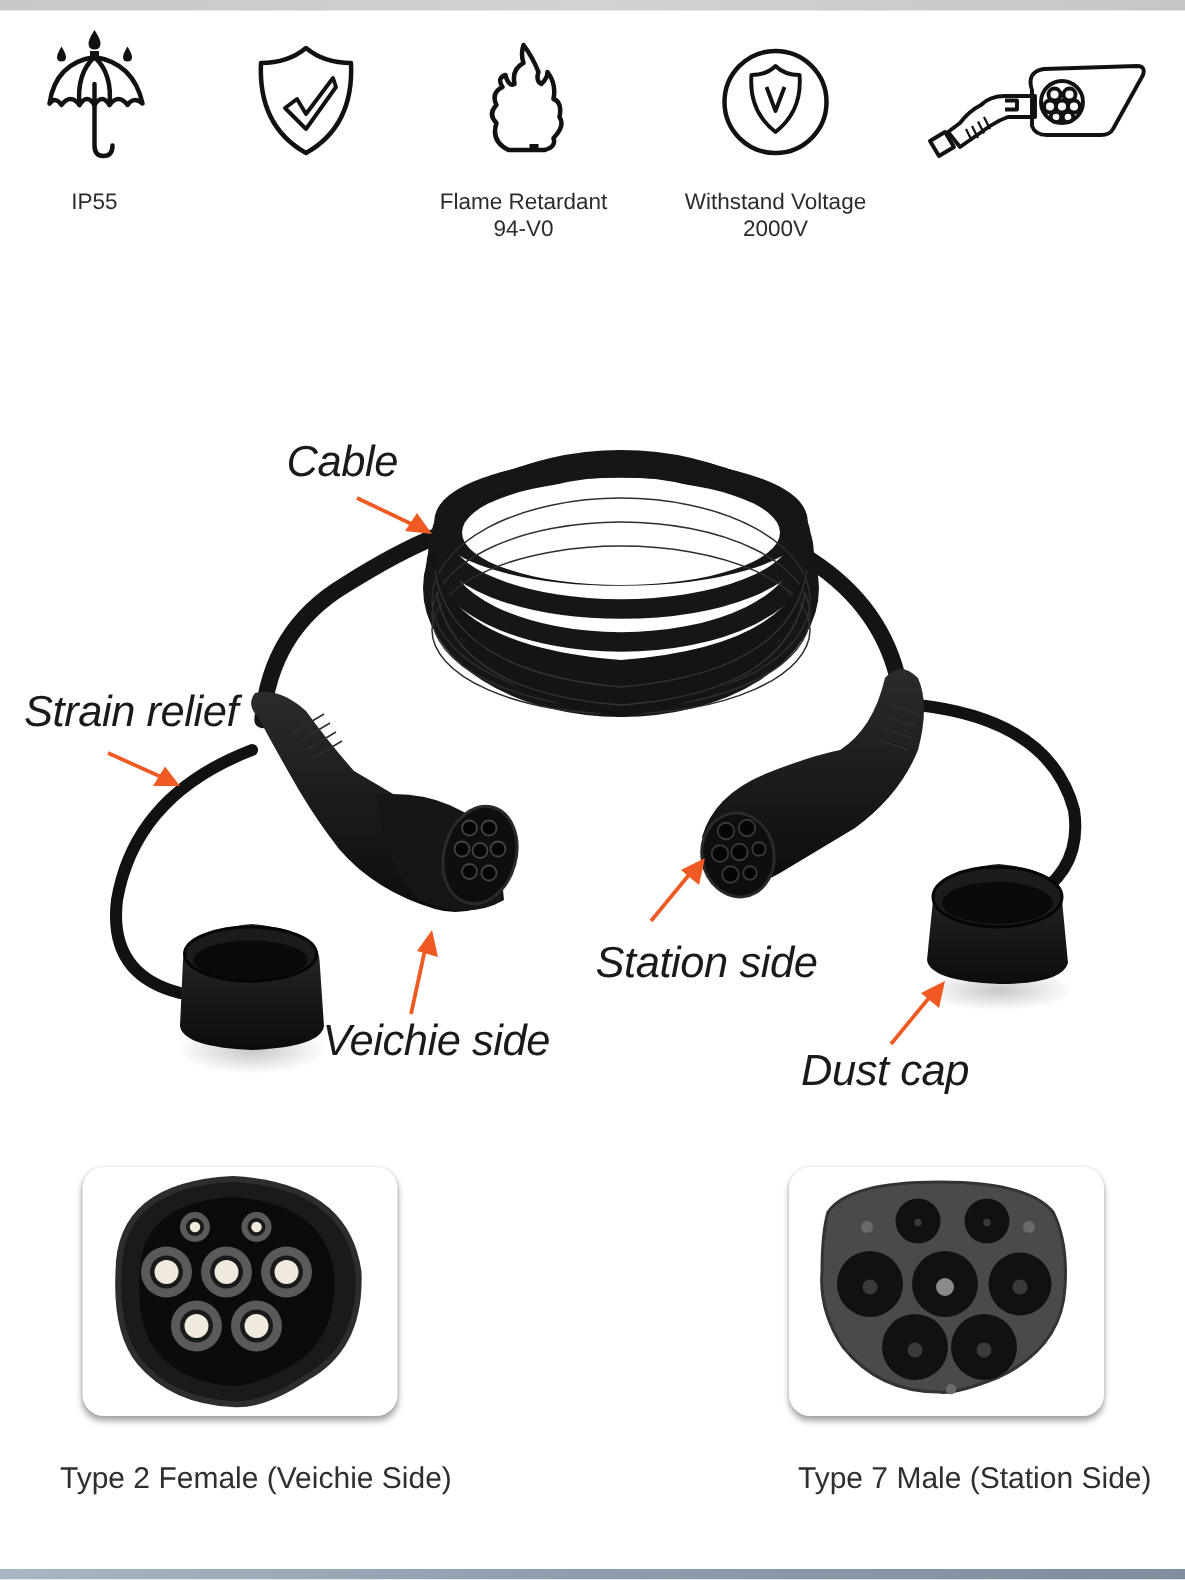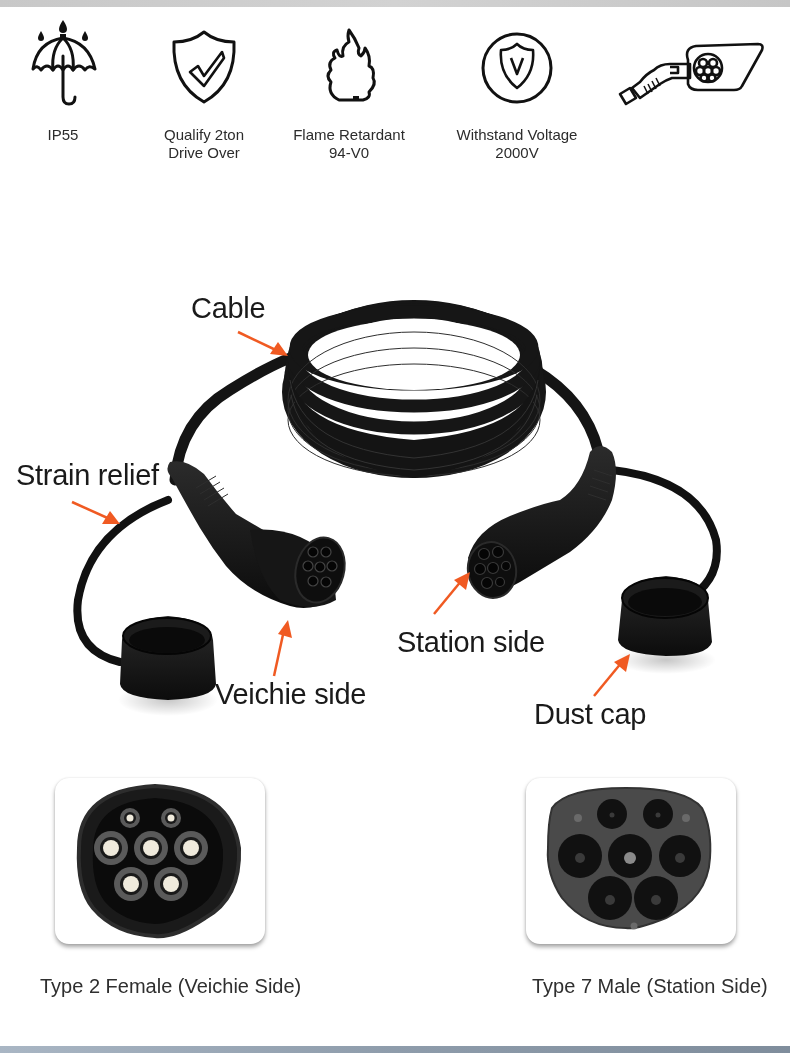--- a/index.html
+++ b/index.html
@@ -10,21 +10,21 @@
     background: linear-gradient(to right, #c8c8c8, #d2d2d2 50%, #c6c6c6); }
   .bottom-bar { position: absolute; left: 0; top: 1046px; width: 790px; height: 7px;
     background: linear-gradient(to right, #a9b6c4, #8e9cab 50%, #7f8d9c); }
 
   .feature { position: absolute; top: 14px; width: 160px; text-align: center; }
   .feature .icon { display: block; margin: 0 auto; }
   .feature .label { position: absolute; top: 112px; left: 0; width: 100%;
     font-size: 15px; line-height: 18px; color: #2c2c2c; }
 
   .scene { position: absolute; left: 0; top: 230px; width: 790px; height: 520px; }
-  .callout { position: absolute; font-size: 29px; color: #1a1a1a; letter-spacing: -0.3px; white-space: nowrap; }
+  .callout { position: absolute; font-size: 29px; color: #1a1a1a; letter-spacing: -0.3px; white-space: nowrap; font-style: italic; }
 
   .photo-card { position: absolute; top: 778px; width: 210px; height: 166px; background: #fff;
     border-radius: 14px; box-shadow: 0 3px 4px rgba(0,0,0,0.35), 0 0 2px rgba(0,0,0,0.12); overflow: hidden; }
   .caption { position: absolute; top: 975px; font-size: 20px; color: #2f2f2f; white-space: nowrap; }
 </style>
 </head>
 <body>
 
 <div class="top-bar"></div>
 
@@ -44,24 +44,20 @@
     <div>IP55</div>
     <div></div>
   </div>
 </div>
 
 <div class="feature" style="left:124px;">
   <svg class="icon" width="80" height="95" viewBox="0 0 80 95">
     <path d="M40 18 Q52 28 70 28 Q72 70 40 88 Q8 70 10 28 Q28 28 40 18Z" fill="none" stroke="#111" stroke-width="3" stroke-linejoin="round"></path>
     <path d="M26 58 L34 52 L40 62 L58 38 L60 44 L40 72 Z" fill="none" stroke="#111" stroke-width="2.6" stroke-linejoin="round"></path>
   </svg>
-  <div class="label">
-    <div>Qualify 2ton</div>
-    <div>Drive Over</div>
-  </div>
 </div>
 
 <div class="feature" style="left:269px;">
   <svg class="icon" width="80" height="95" viewBox="0 0 80 95">
     <path d="M30 86 Q18 80 22 68 Q16 62 22 56 Q18 48 26 44 Q22 38 28 36 Q30 44 34 42 Q32 32 40 28 Q38 22 40 16 Q46 24 50 34 Q48 40 52 42 Q56 38 56 34 Q62 42 60 52 Q66 54 64 64 Q68 70 60 78 Q62 84 54 86 Z" fill="none" stroke="#111" stroke-width="3" stroke-linejoin="round"></path>
     <rect x="44" y="82" width="6" height="5" fill="#111"></rect>
   </svg>
   <div class="label">
     <div>Flame Retardant</div>
     <div>94-V0</div>

